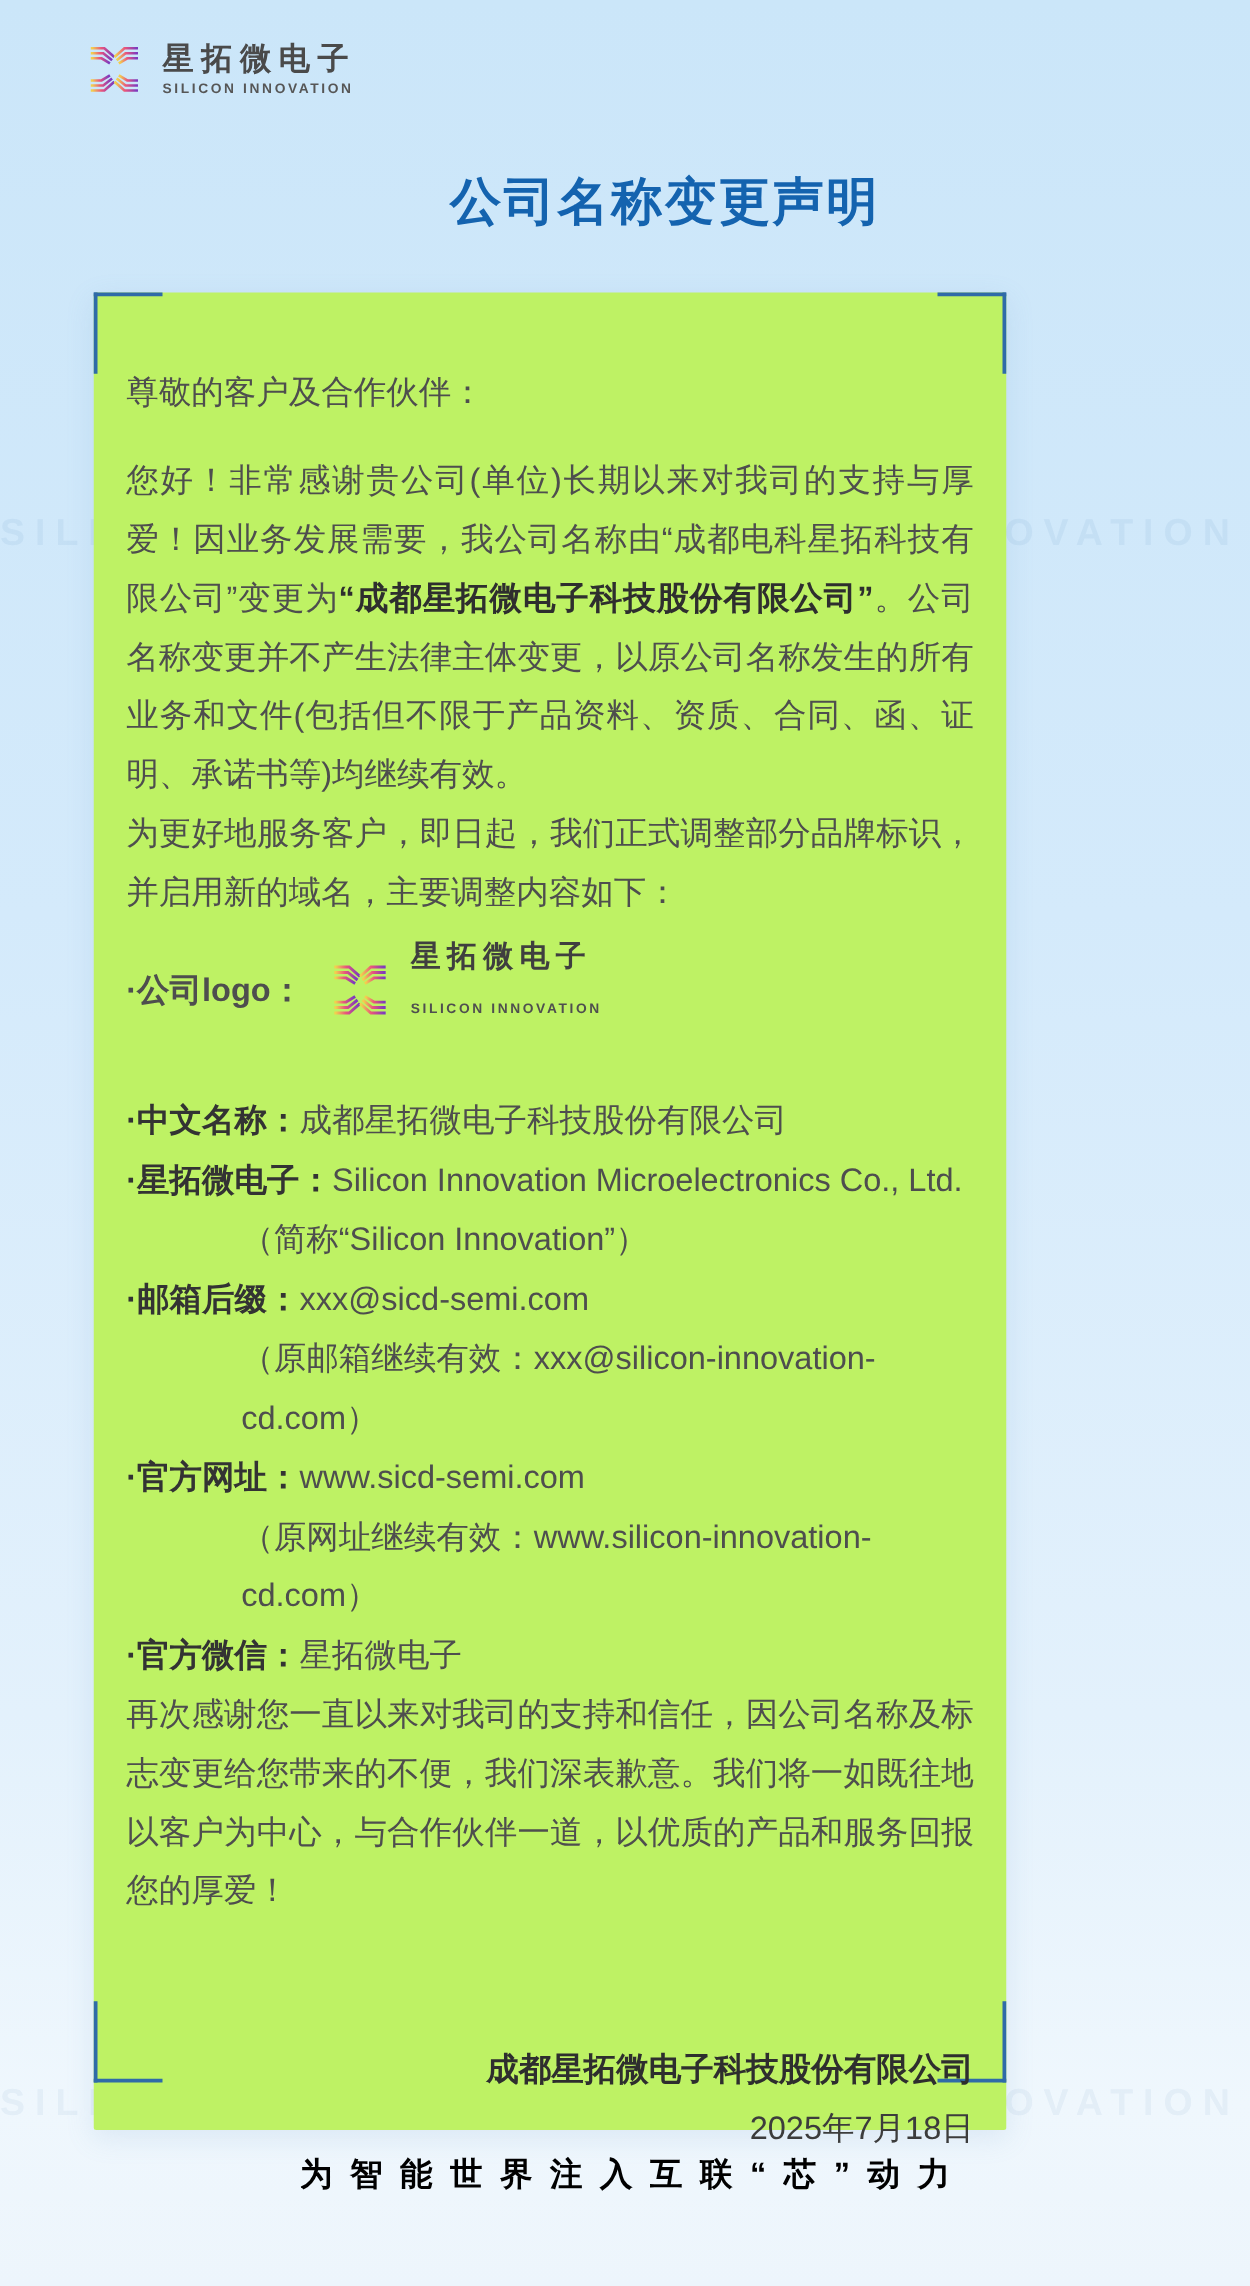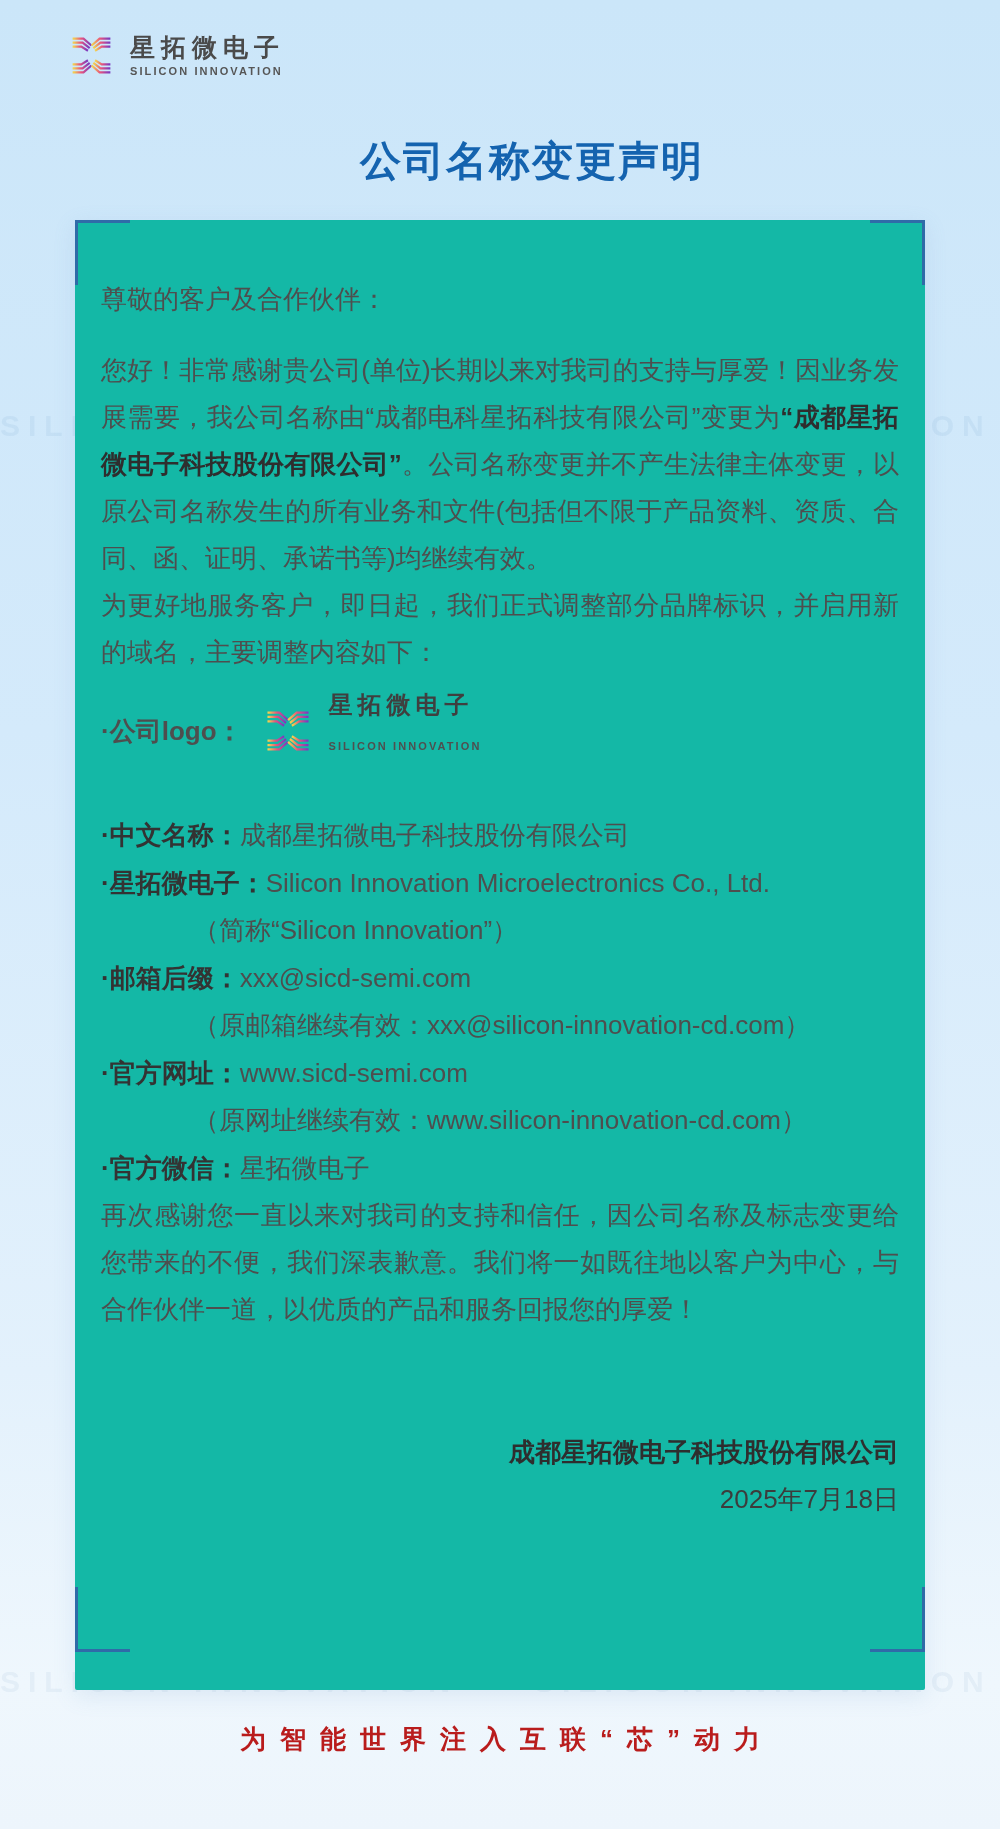--- a/index.html
+++ b/index.html
@@ -16,22 +16,22 @@
   .brand-en{font-size:11px;font-weight:700;color:#565656;letter-spacing:2.1px;margin-top:4px;}
   
   .page-title{position:absolute;top:118px;left:0;width:100%;margin:16px;text-align:center;
     font-size:41px;font-weight:800;color:#1463af;letter-spacing:2px;padding-left:16px;}
   
   .wm{position:absolute;left:0;width:100%;white-space:nowrap;overflow:hidden;
     font-size:30px;font-weight:700;letter-spacing:8px;pointer-events:none;}
   .wm1{top:406px;color:rgba(100,150,200,0.10);}
   .wm2{top:1662px;color:rgba(140,170,205,0.12);}
   
-  .card{position:absolute;left:75px;top:220px;width:850px;height:1470px;
-    background:#14b8a6;border-radius:2px;box-shadow:0 6px 22px rgba(110,155,200,0.16);}
+  .card{position:absolute;left:75px;top:234px;width:730px;height:1470px;
+    background:#bef264;border-radius:2px;box-shadow:0 6px 22px rgba(110,155,200,0.16);}
   .bracket{position:absolute;width:52px;height:62px;border:0 solid #2f6ba8;}
   .bracket.tl{top:0;left:0;border-top-width:3px;border-left-width:3px;}
   .bracket.tr{top:0;right:0;border-top-width:3px;border-right-width:3px;}
   .bracket.bl{bottom:38px;left:0;border-bottom-width:3px;border-left-width:3px;}
   .bracket.br{bottom:38px;right:0;border-bottom-width:3px;border-right-width:3px;}
   .content{position:relative;padding:0 26px;font-size:26px;line-height:47px;color:#4e4e4e;}
   .salutation{margin:56px 0 0;}
   .para{margin:0;text-align:justify;}
   .para.first{margin-top:24px;}
   .em{font-weight:800;color:#2e2e2e;}
@@ -45,21 +45,21 @@
   .lbl{font-weight:800;color:#333;}
   .lbl.plain{font-weight:700;color:#4e4e4e;}
   .item-note{padding-left:92px;line-height:47.5px;}
   .closing{margin-top:0;}
   
   .signature{margin-top:96px;text-align:right;line-height:47px;}
   .sig-company{font-weight:800;color:#2e2e2e;}
   .sig-date{color:#3c3c3c;}
   
   .slogan{position:absolute;top:1722px;left:0;width:100%;text-align:center;
-    font-size:26px;font-weight:800;color:#b91c1c;letter-spacing:14px;padding-left:14px;box-sizing:border-box;}
+    font-size:26px;font-weight:800;color:#000000;letter-spacing:14px;padding-left:14px;box-sizing:border-box;}
 </style>
 </head>
 <body>
 
 <svg width="0" height="0" style="position:absolute" aria-hidden="true">
   <defs>
     <linearGradient id="lgrad" x1="0" y1="0" x2="1" y2="0">
       <stop offset="0" stop-color="#f3cf4e"></stop>
       <stop offset="0.45" stop-color="#e8547d"></stop>
       <stop offset="1" stop-color="#7d3bbf"></stop>

